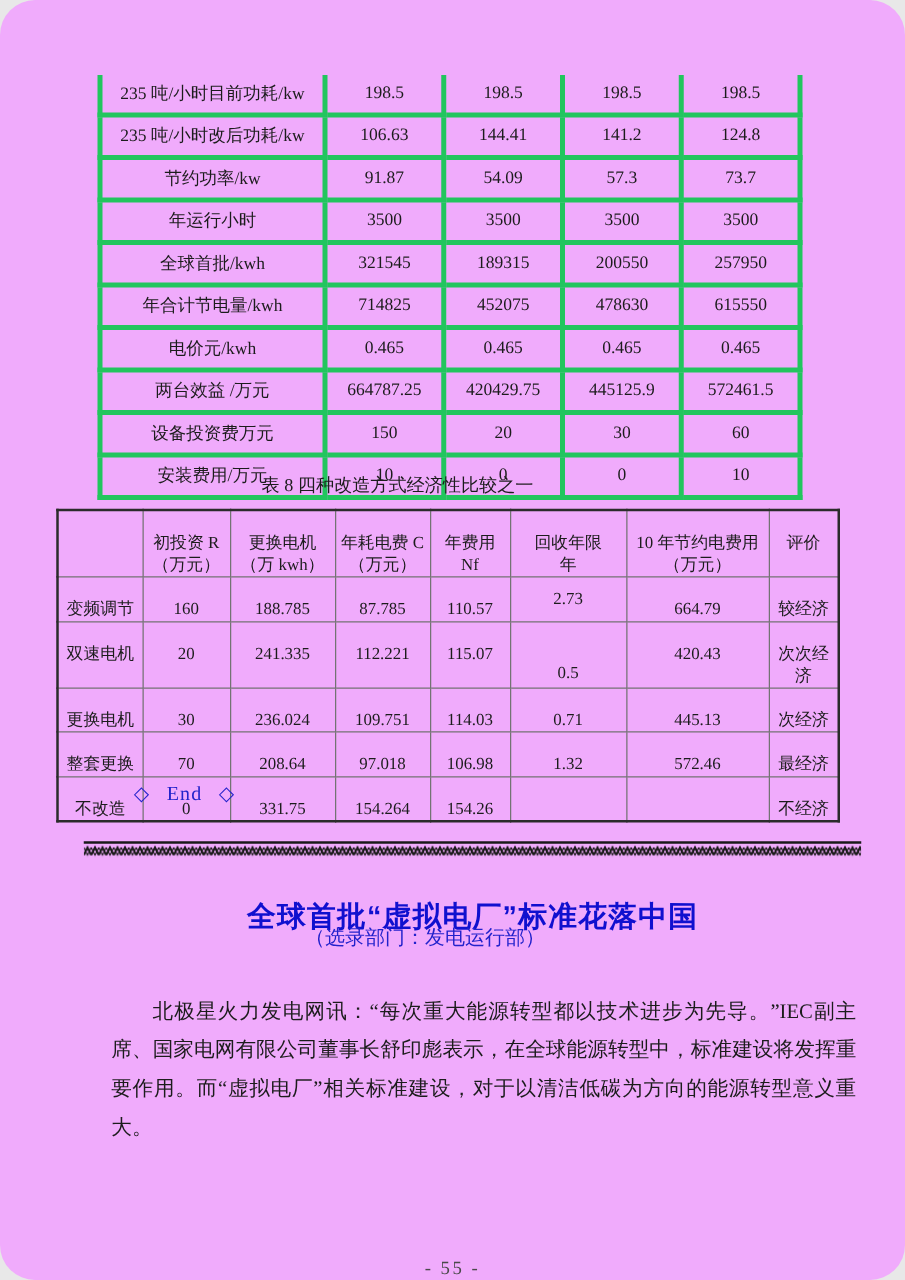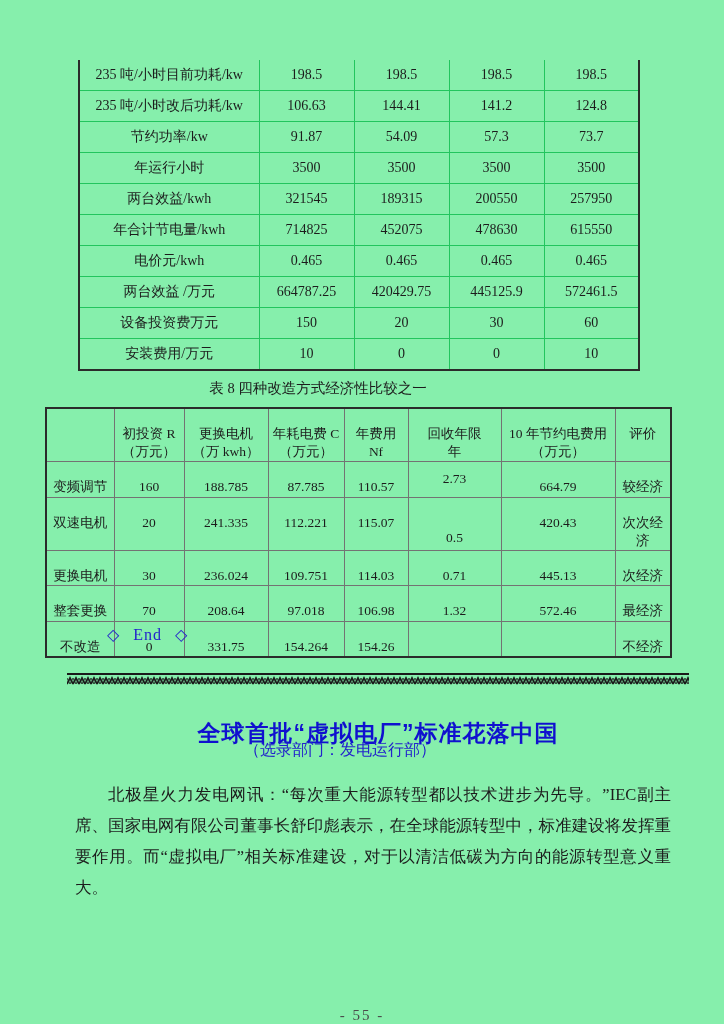--- a/index.html
+++ b/index.html
@@ -1,28 +1,28 @@
 <!DOCTYPE html>
 <html><head>
 <meta charset="utf-8">
 <style>
   html,body{margin:0;padding:0;background:#e8e8e8;}
   .page{
-    position:relative;width:724px;height:1024px;background:#86efac;
+    position:relative;width:724px;height:1024px;background:#f0abfc;
     font-family:"Liberation Serif","DejaVu Serif",serif;color:#1c1c1c;
-    margin:0 auto;overflow:hidden;
+    margin:0 auto;overflow:hidden;border-radius:28px;
   }
   
   .t1{
     position:absolute;left:78px;top:60px;width:560px;
     border-collapse:collapse;table-layout:fixed;
     border:2px solid #2b2b2b;border-top:none;
   }
   .t1 td{
-    border:1px solid #22c55e;height:30px;text-align:center;
+    border:4px solid #22c55e;height:30px;text-align:center;
     font-size:14px;padding:0 2px;white-space:nowrap;overflow:hidden;
   }
   .t1 tr:first-child td{border-top:none;}
   
   .caption{position:absolute;top:379px;left:0;width:636px;text-align:center;font-size:14.5px;}
   
   .t2{
     position:absolute;left:45px;top:407px;width:625px;
     border-collapse:collapse;table-layout:fixed;
     border:2px solid #2b2b2b;
@@ -45,21 +45,21 @@
   .divider-line{border-top:2px solid #1a1a1a;margin-bottom:1px;height:0;}
   .divider svg{display:block;}
   
   .title{
     position:absolute;top:702px;left:0;width:724px;text-align:center;margin:16px;
     font-family:"Liberation Sans","DejaVu Sans",sans-serif;
     font-weight:bold;font-size:23px;color:#1010cf;letter-spacing:1px;
   }
   .subtitle{position:absolute;top:740px;left:0;width:680px;text-align:center;font-size:16px;color:#2222cc;}
   .body-text{
-    position:absolute;left:73px;top:777px;width:596px;margin:2px;
+    position:absolute;left:73px;top:777px;width:596px;margin:16px;
     font-size:16.5px;line-height:31px;text-indent:2em;text-align:justify;
   }
   
   .footer{position:absolute;top:970px;left:0;width:724px;text-align:center;font-size:15px;color:#4a4a4a;letter-spacing:2px;margin-top:37px;}
 </style>
 </head>
 <body>
 
 <div class="page">
 
@@ -94,21 +94,21 @@
           <td>73.7</td>
         </tr>
         <tr>
           <td>年运行小时</td>
           <td>3500</td>
           <td>3500</td>
           <td>3500</td>
           <td>3500</td>
         </tr>
         <tr>
-          <td>两台效益/kwh</td>
+          <td>全球首批/kwh</td>
           <td>321545</td>
           <td>189315</td>
           <td>200550</td>
           <td>257950</td>
         </tr>
         <tr>
           <td>年合计节电量/kwh</td>
           <td>714825</td>
           <td>452075</td>
           <td>478630</td>

